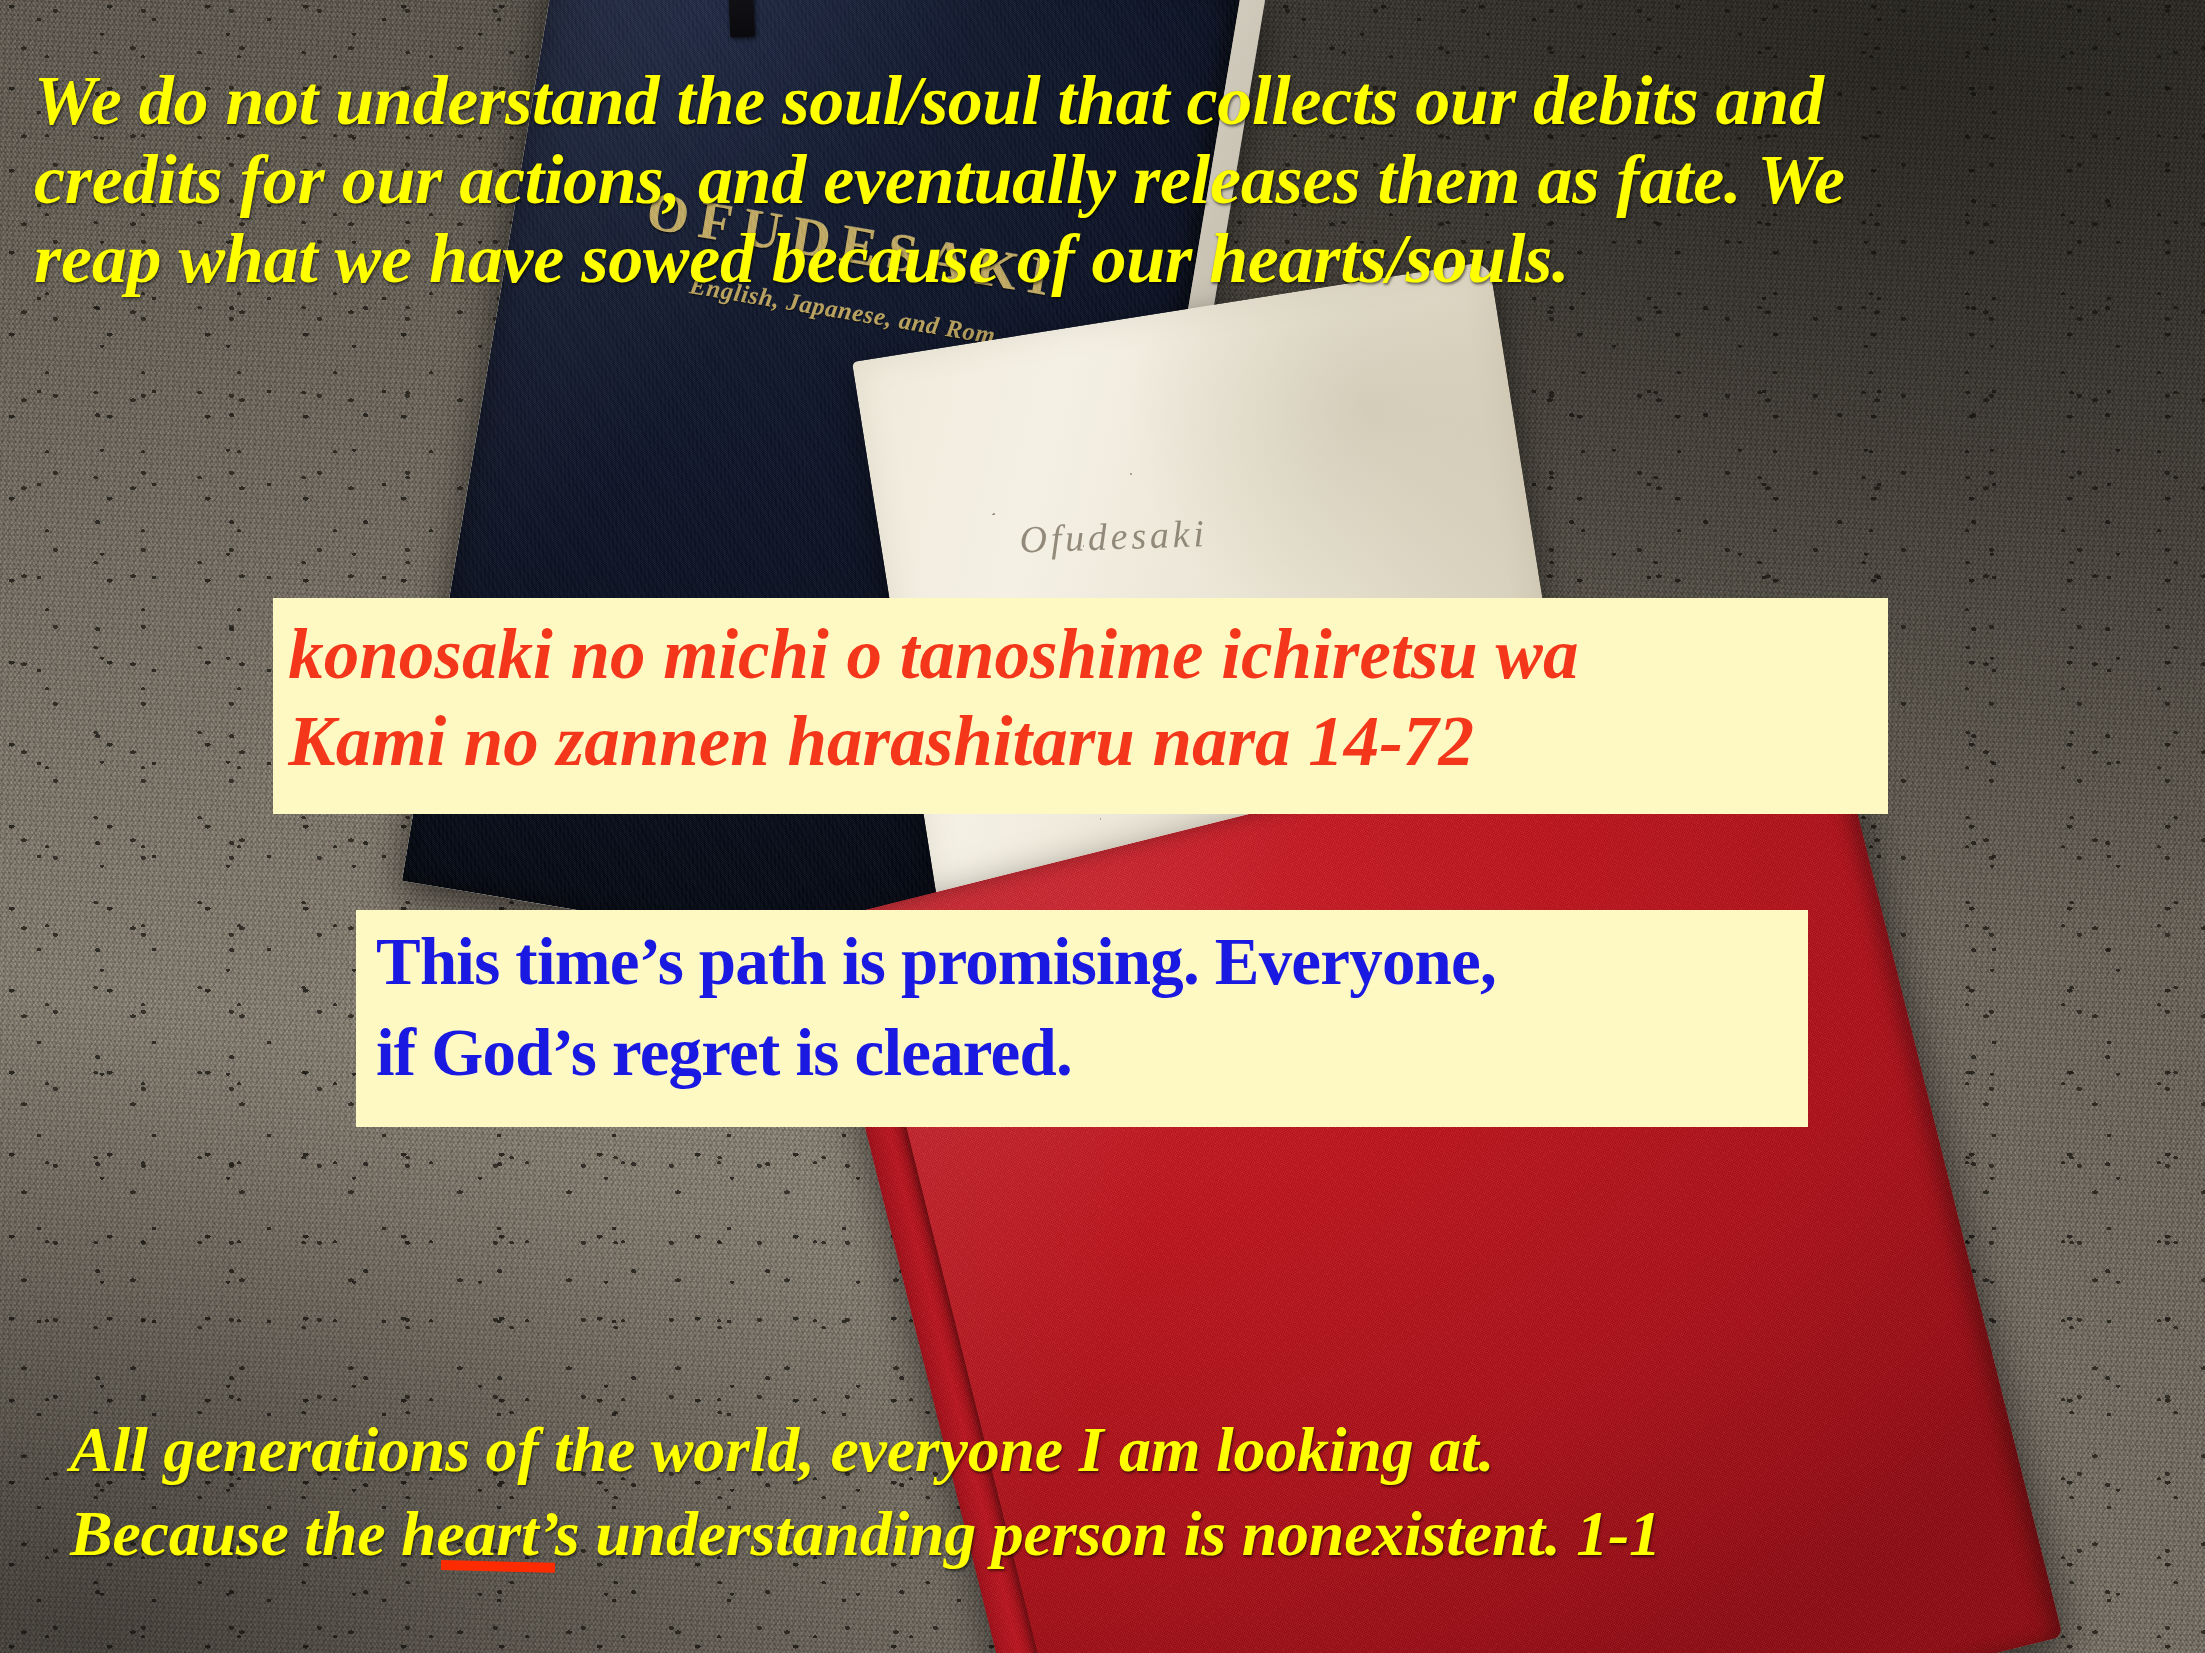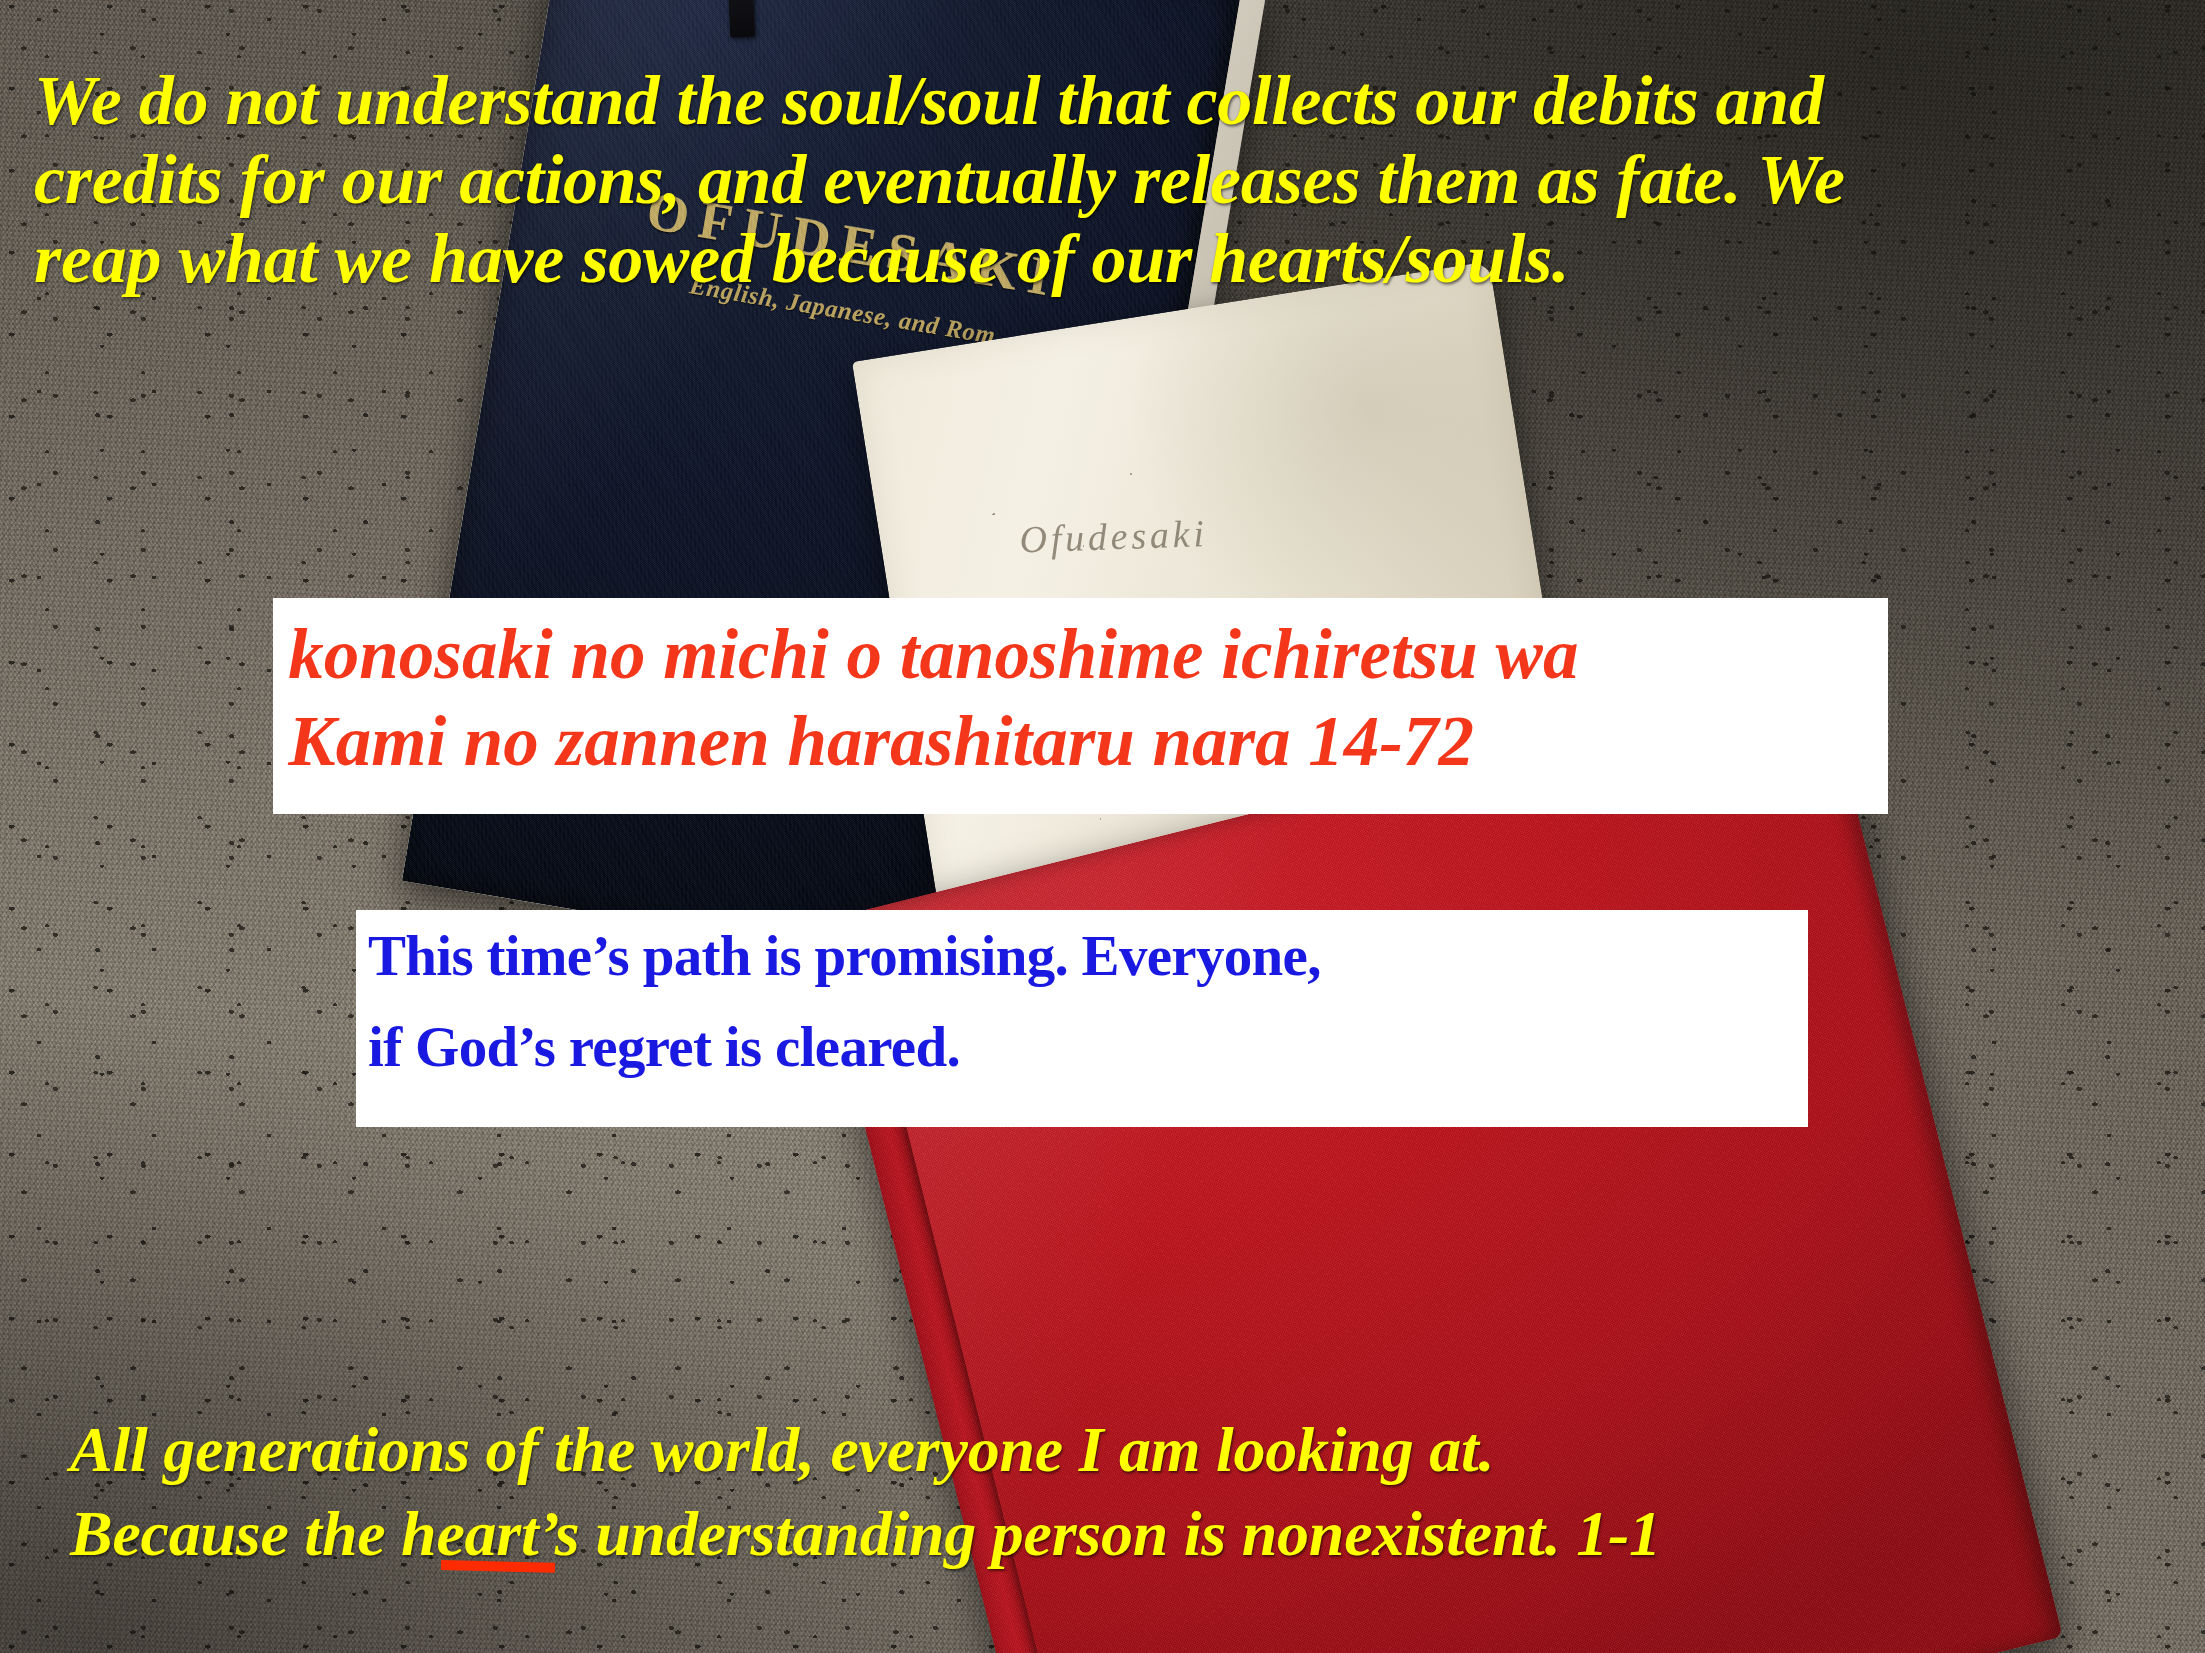--- a/index.html
+++ b/index.html
@@ -225,21 +225,21 @@
   }
   #yellow-bottom {
     left: 70px; top: 1408px;
     width: 2133px;
     font-size: 64px;
     line-height: 1.32;
   }
 
   .white-card {
     position: absolute;
-    background: #ffffff;
+    background: #fef9c3;
   }
   #card-romaji {
     left: 273px; top: 598px;
     width: 1615px; height: 216px;
   }
   #card-english {
     left: 356px; top: 910px;
     width: 1452px; height: 217px;
   }
   .card-line {
@@ -251,22 +251,22 @@
     color: #f4361a;
     font-style: italic;
     font-size: 71px;
     left: 15.3px;
   }
   #romaji-1 { top: 16.4px; }
   #romaji-2 { top: 103px; }
 
   .blue-line {
     color: #1919e1;
-    font-size: 57px;
-    left: 12px;
+    font-size: 67px;
+    left: 20px;
     letter-spacing: -.012em;
   }
   #english-1 { top: 13px; }
   #english-2 { top: 104px; }
 
   #underline-heart {
     position: absolute;
     left: 441px; top: 1560px;
     width: 114px; height: 10.4px;
     background: #ff2b00;

